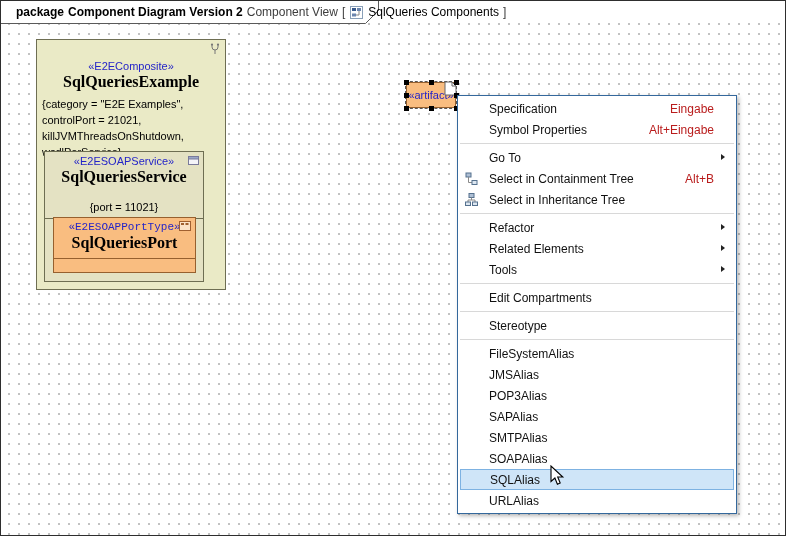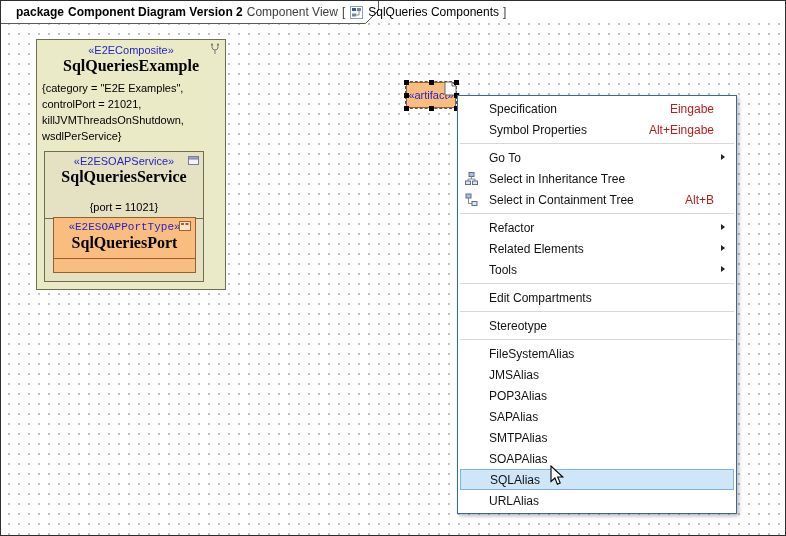--- a/index.html
+++ b/index.html
@@ -27,21 +27,21 @@
   .fh-reg{ color:#3d3d3d; }
   .fh-icon{ margin:0 1px; }
   
   .stereo{ text-align:center; color:var(--stereotype-text,#2424c8); font-size:11px; }
   .elem-name{ text-align:center; font-weight:bold; font-size:16px; padding-top:1px; color:#000;font-family:Liberation Serif, serif; }
   .box-icon{ position:absolute; top:3px; right:4px; }
   .composite{
     position:absolute; left:35px; top:38px; width:190px; height:251px;
     background:var(--composite-bg,#eaeac6); border:1px solid var(--box-border,#6e6e52);
   }
-  .composite > .stereo{ padding-top:4px; }
+  .composite > .stereo{ padding-top:20px; }
   .props{ padding:5px 0 0 5px; font-size:11px; line-height:16px; color:#000; }
   .service{
     position:absolute; left:7px; top:111px; width:160px; height:131px;
     background:var(--service-bg,#e4e2c3); border:1px solid var(--box-border,#6e6e52);
   }
   .service > .stereo{ padding-top:3px; }
   .small-prop{ text-align:center; font-size:11px; padding-top:2px; color:#000;margin-top:13px; }
   .comp-line{ border-top:1px solid var(--box-border,#6e6e52); margin-top:5px; }
   .porttype{
     position:absolute; left:8px; top:65px; width:143px; height:56px;
@@ -182,39 +182,39 @@
       </div>
       <div class="menu-sep"></div>
       <div class="menu-item">
         <span class="mi-icon"></span>
         <span class="mi-label">Go To</span>
         <span class="mi-arrow"></span>
       </div>
       <div class="menu-item">
         <span class="mi-icon">
           <svg width="13" height="13" viewBox="0 0 13 13">
+            <rect x="1" y="1" width="5" height="4" fill="#aebfd4" stroke="#55718e"></rect>
+            <path d="M3.5 5 V10.5 H7" fill="none" stroke="#8a8a8a"></path>
+            <rect x="7" y="8.5" width="5" height="4" fill="#dce6f0" stroke="#55718e"></rect>
+          </svg>
+        </span>
+        <span class="mi-label">Select in Containment Tree</span>
+        <span class="mi-shortcut">Alt+B</span>
+      </div>
+      <div class="menu-item">
+        <span class="mi-icon">
+          <svg width="13" height="13" viewBox="0 0 13 13">
             <rect x="4" y="0.5" width="5" height="4" fill="#aebfd4" stroke="#55718e"></rect>
             <path d="M6.5 4.5 V7 M3 9 V7 H10 V9" fill="none" stroke="#8a8a8a"></path>
             <rect x="0.5" y="9" width="5" height="3.5" fill="#dce6f0" stroke="#55718e"></rect>
             <rect x="7.5" y="9" width="5" height="3.5" fill="#dce6f0" stroke="#55718e"></rect>
           </svg>
         </span>
         <span class="mi-label">Select in Inheritance Tree</span>
       </div>
-      <div class="menu-item">
-        <span class="mi-icon">
-          <svg width="13" height="13" viewBox="0 0 13 13">
-            <rect x="1" y="1" width="5" height="4" fill="#aebfd4" stroke="#55718e"></rect>
-            <path d="M3.5 5 V10.5 H7" fill="none" stroke="#8a8a8a"></path>
-            <rect x="7" y="8.5" width="5" height="4" fill="#dce6f0" stroke="#55718e"></rect>
-          </svg>
-        </span>
-        <span class="mi-label">Select in Containment Tree</span>
-        <span class="mi-shortcut">Alt+B</span>
-      </div>
       <div class="menu-sep"></div>
       <div class="menu-item">
         <span class="mi-icon"></span>
         <span class="mi-label">Refactor</span>
         <span class="mi-arrow"></span>
       </div>
       <div class="menu-item">
         <span class="mi-icon"></span>
         <span class="mi-label">Related Elements</span>
         <span class="mi-arrow"></span>

